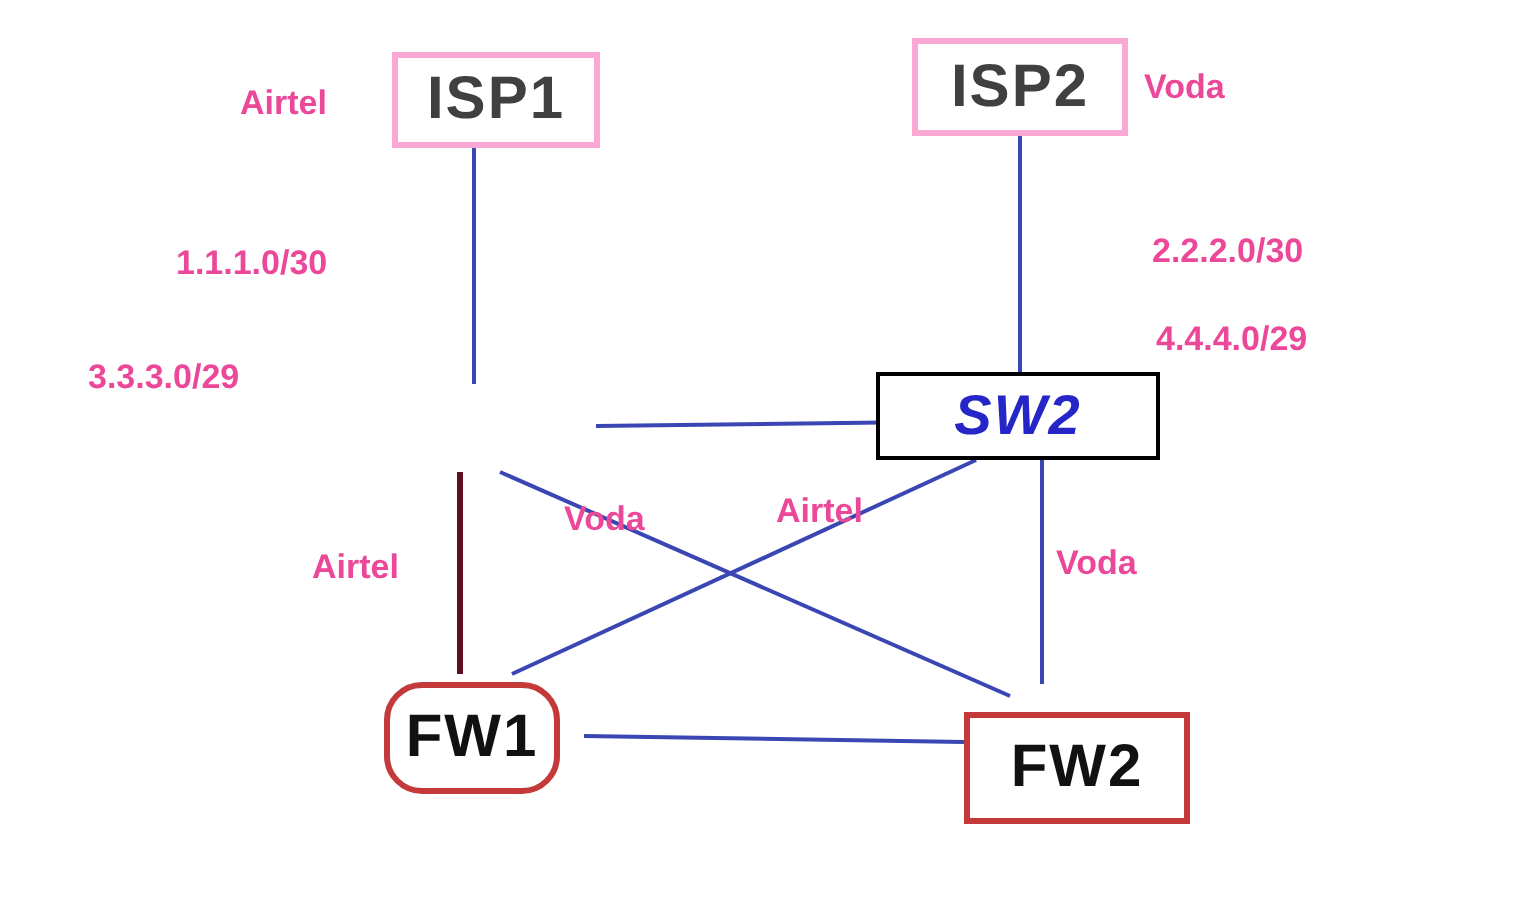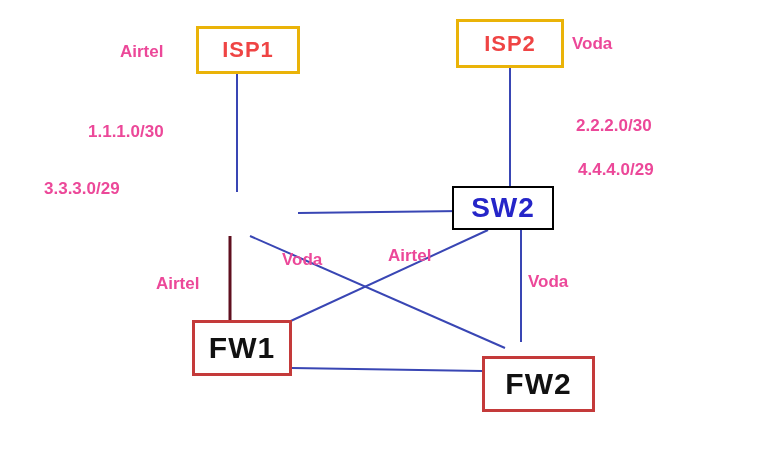--- a/index.html
+++ b/index.html
@@ -26,23 +26,23 @@
     position: absolute;
     display: flex;
     align-items: center;
     justify-content: center;
     background: #ffffff;
     font-weight: bold;
     box-sizing: border-box;
     letter-spacing: 1px;
   }
   .node.isp {
-    border: 3px solid #eab308;
-    color: #ef4444;
-    font-size: 22px;
+    border: 3px solid #f9a8d4;
+    color: #404040;
+    font-size: 30px;
   }
   .node.sw {
     border: 2px solid #000000;
     color: #2525c8;
     font-size: 28px;
   }
   .node.fw {
     border: 3px solid #c43a3a;
     color: #111111;
     font-size: 30px;
@@ -73,25 +73,25 @@
 
   <div class="node isp" style="left:196px; top:26px; width:104px; height:48px;">
     <span>ISP1</span>
   </div>
 
   <div class="node isp" style="left:456px; top:19px; width:108px; height:49px;">
     <span>ISP2</span>
   </div>
 
 
-  <div class="node sw" style="left:452px; top:186px; width:102px; height:44px;">
+  <div class="node sw" style="left:438px; top:186px; width:142px; height:44px;font-style:italic;">
     <span>SW2</span>
   </div>
 
-  <div class="node fw" style="left:192px; top:320px; width:100px; height:56px;">
+  <div class="node fw" style="left:192px; top:341px; width:88px; height:56px;border-radius:19px;">
     <span>FW1</span>
   </div>
 
   <div class="node fw" style="left:482px; top:356px; width:113px; height:56px;">
     <span>FW2</span>
   </div>
 
   <div class="lbl" style="left:120px; top:42px;">Airtel</div>
 
   <div class="lbl" style="left:572px; top:34px;">Voda</div>

